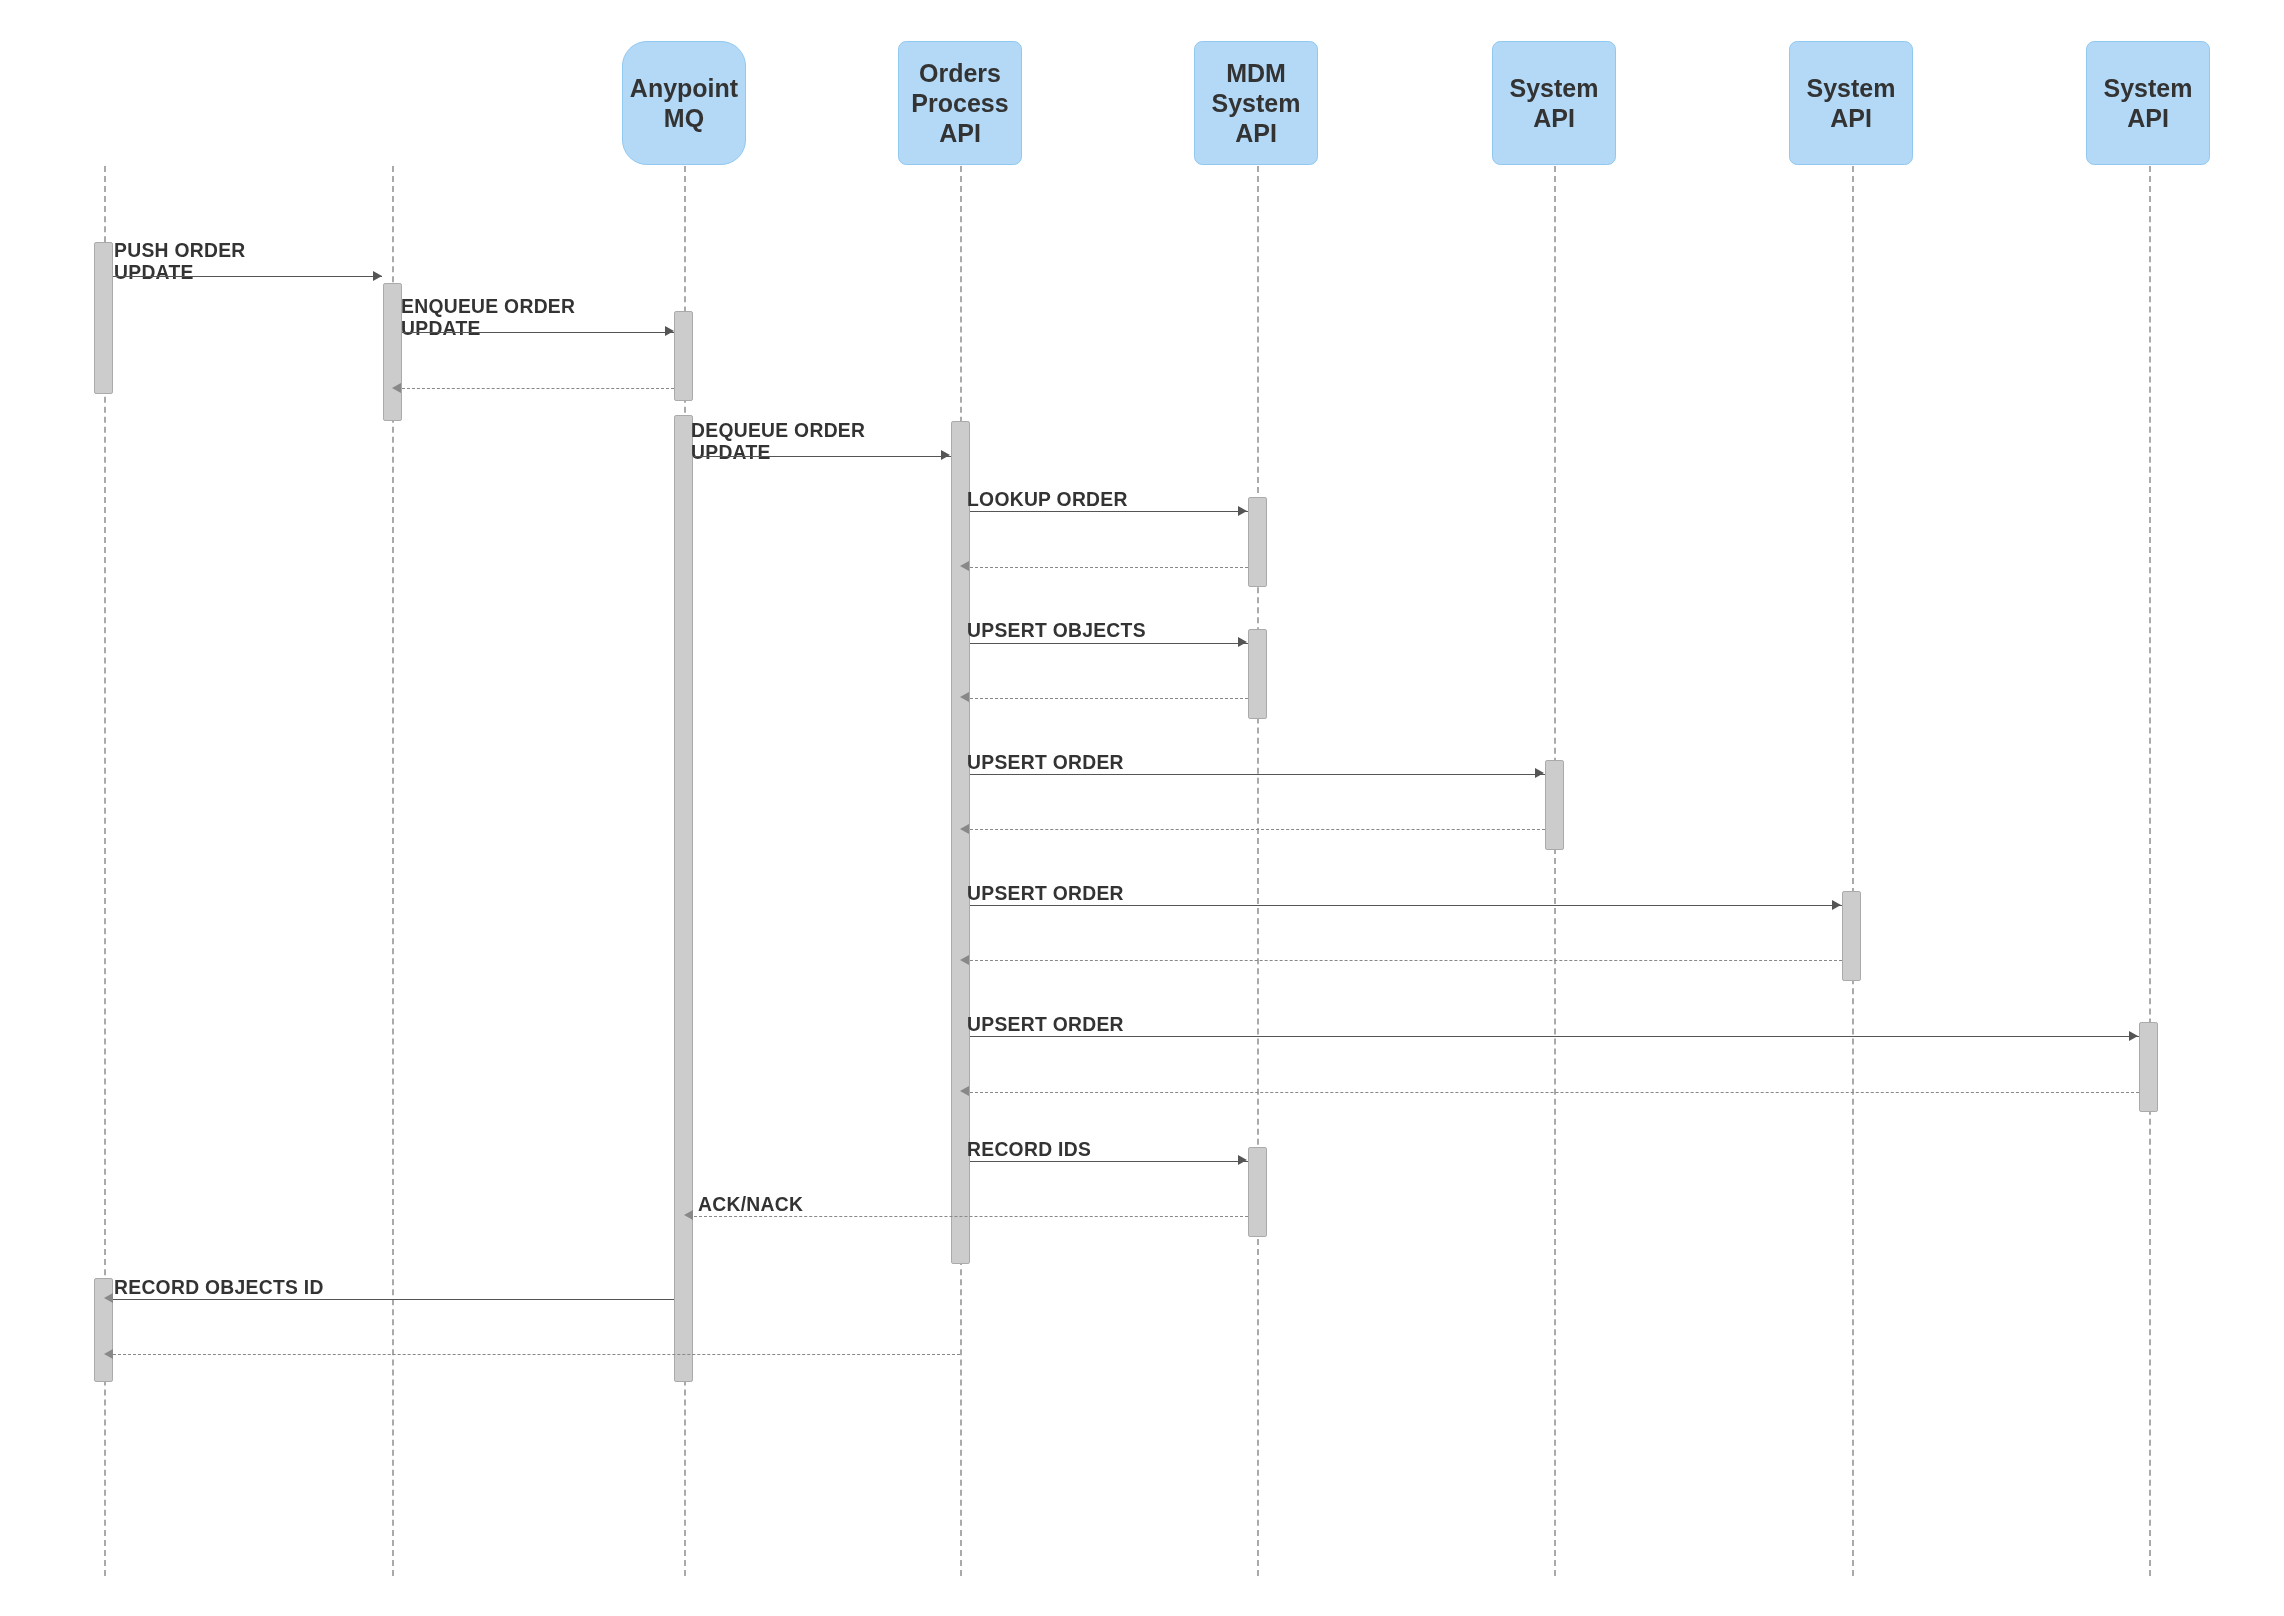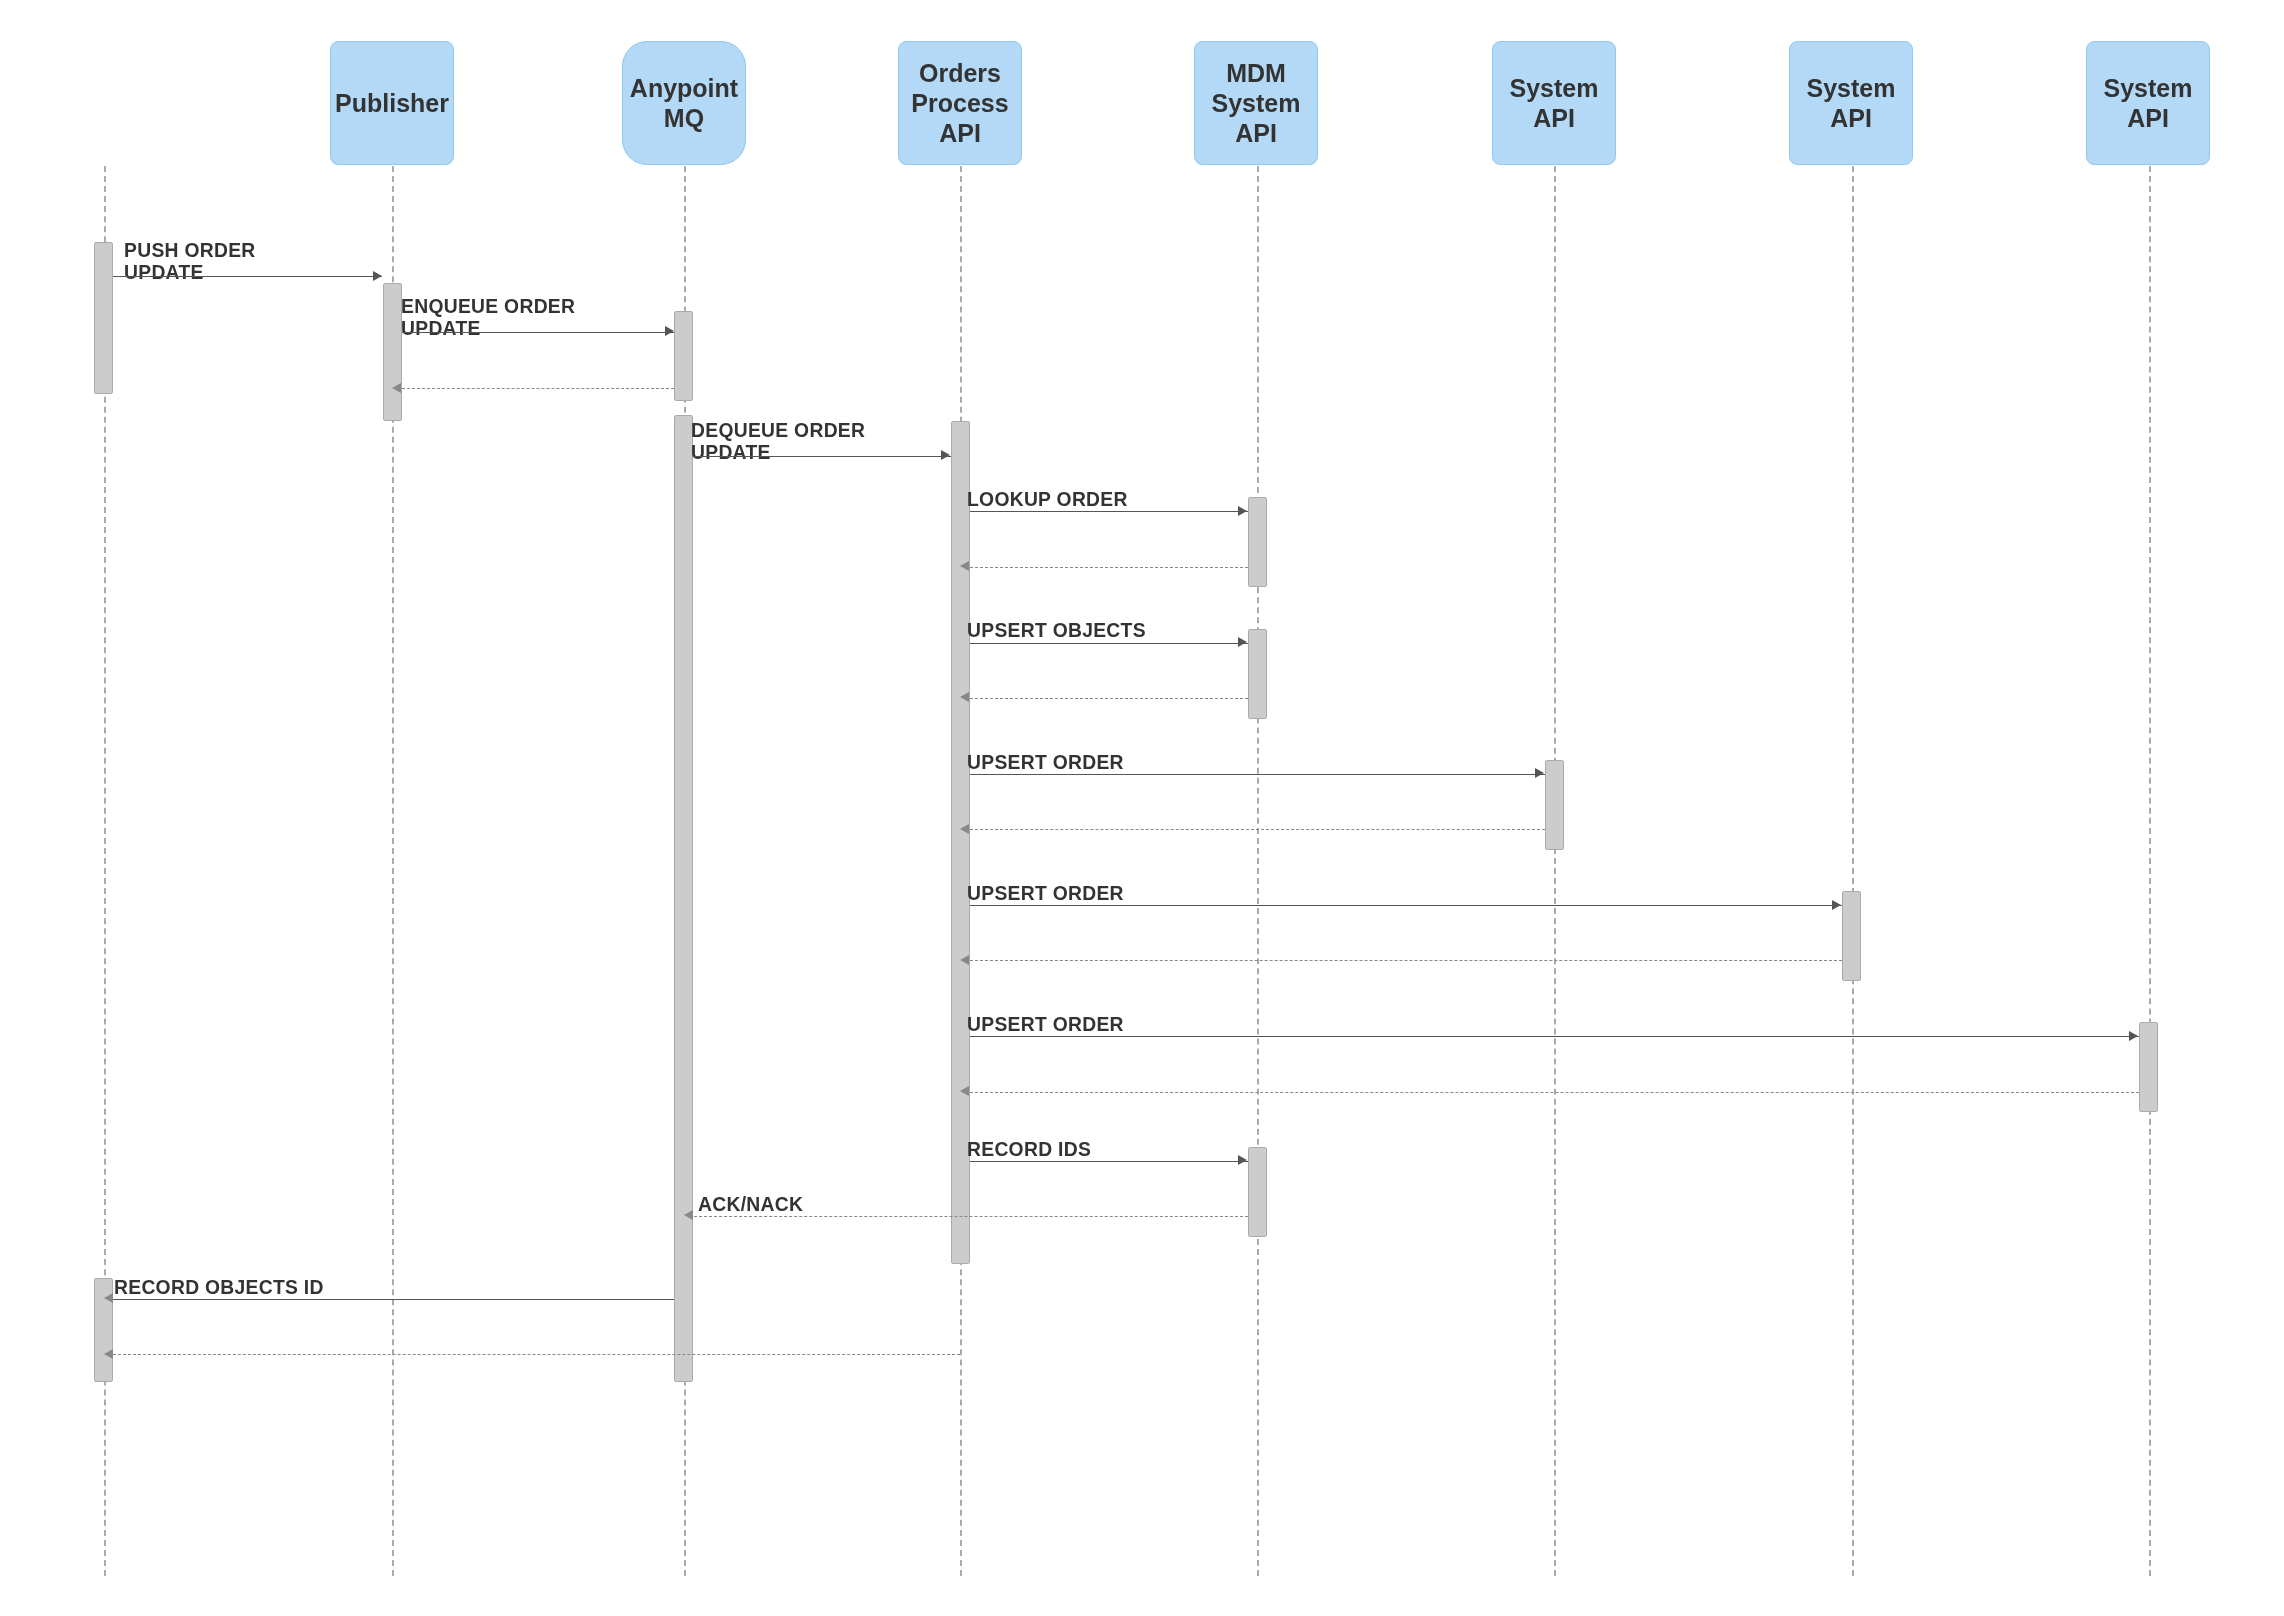--- a/index.html
+++ b/index.html
@@ -97,23 +97,20 @@
       white-space: nowrap;
       letter-spacing: 0.3px;
     }
   </style>
 </head>
 <body>
 
 <div class="diagram-container">
 
 
-  <div class="actor-box actor-blue" style="left:330px;">
-    <span>Publisher</span>
-  </div>
 
   <div class="actor-box actor-blue" style="left:622px;border-radius:25px;">
     <span>Anypoint MQ</span>
   </div>
 
   <div class="actor-box actor-blue" style="left:898px;">
     <span>Orders Process<br>API</span>
   </div>
 
   <div class="actor-box actor-blue" style="left:1194px;">
@@ -165,21 +162,21 @@
   <div class="activation" style="left:1248px; top:629px; height:90px;"></div>
 
   <div class="activation" style="left:1248px; top:1147px; height:90px;"></div>
 
   <div class="activation" style="left:1545px; top:760px; height:90px;"></div>
 
   <div class="activation" style="left:1842px; top:891px; height:90px;"></div>
 
   <div class="activation" style="left:2139px; top:1022px; height:90px;"></div>
 
-  <div class="msg-label" style="left:114px; top:240px;margin-left:10px;">PUSH ORDER<br>UPDATE</div>
+  <div class="msg-label" style="left:114px; top:240px;">PUSH ORDER<br>UPDATE</div>
   <div class="arrow-line" style="left:113px; top:276px; width:269px;"></div>
   <div class="arrow-head-right" style="left:373px; top:271px;"></div>
 
   <div class="msg-label" style="left:401px; top:296px;">ENQUEUE ORDER<br>UPDATE</div>
   <div class="arrow-line" style="left:402px; top:332px; width:272px;"></div>
   <div class="arrow-head-right" style="left:665px; top:326px;"></div>
 
   <div class="arrow-line dashed" style="left:402px; top:388px; width:272px;"></div>
   <div class="arrow-head-left" style="left:392px; top:383px;"></div>
 

